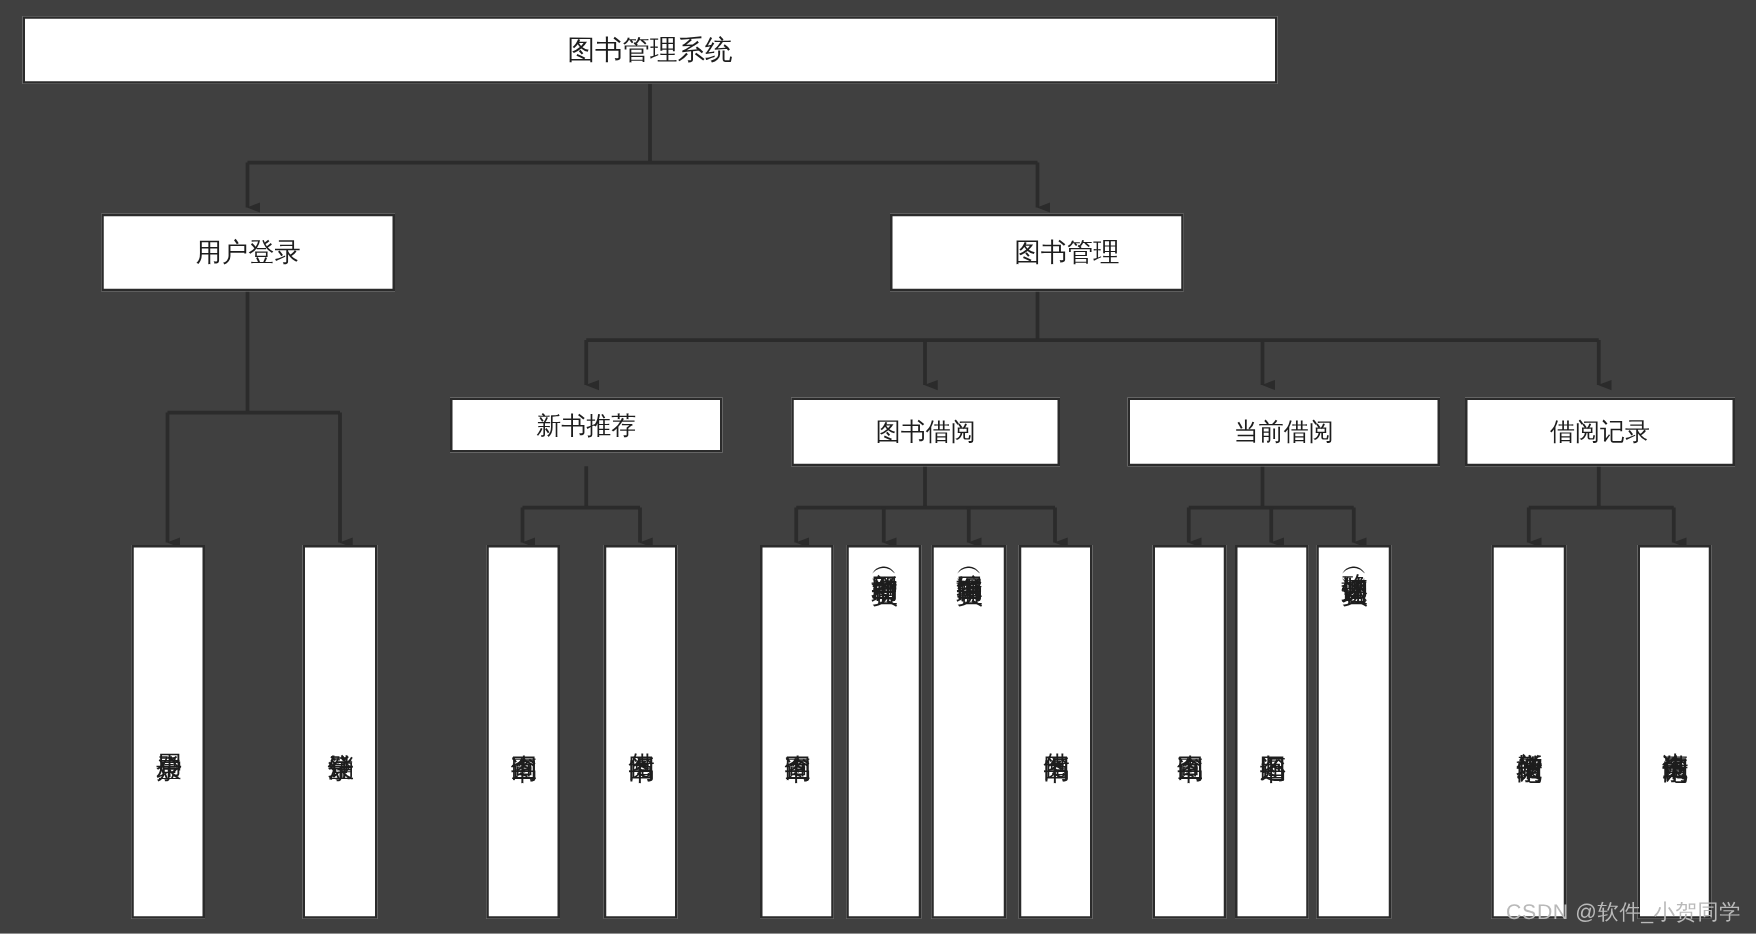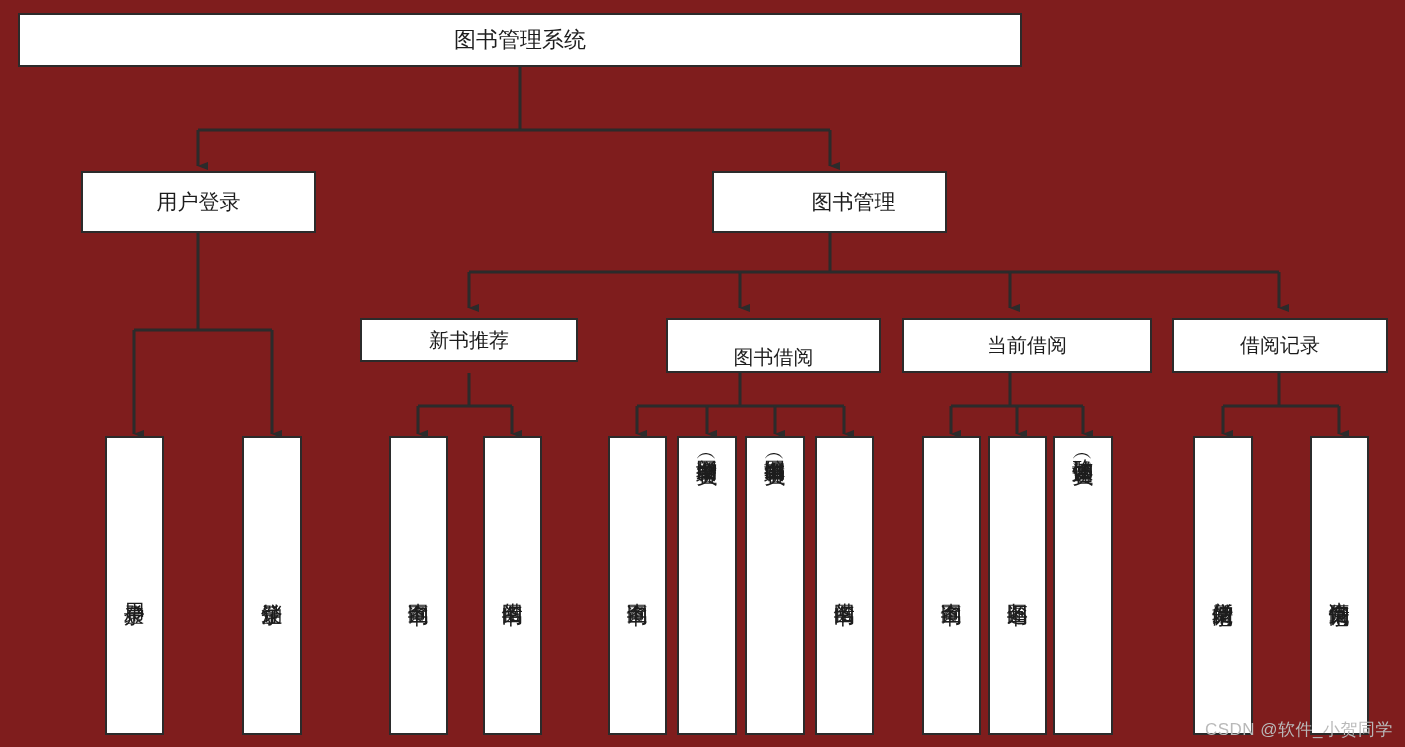--- a/index.html
+++ b/index.html
@@ -1,17 +1,17 @@
 <!DOCTYPE html>
 <html><head>
 <meta charset="utf-8">
 <style>
   html,body{margin:0;padding:0;background:#ffffff;}
   body{font-family:"Liberation Sans","DejaVu Sans",sans-serif;}
-  #canvas{position:relative;width:1405px;height:747px;background:#7f1d1d;overflow:hidden;}
+  #canvas{position:relative;width:1405px;height:747px;background:#404040;overflow:hidden;}
   #wires{position:absolute;left:0;top:0;width:1405px;height:747px;}
   .node{position:absolute;box-sizing:border-box;border:2.5px solid #2b2b2b;background:#ffffff;
         display:flex;align-items:center;justify-content:center;color:#1d1d1d;}
   .node.root{font-size:22px;}
   .node.lvl2{font-size:21px;}
   .node.lvl3{font-size:20px;}
   .node.leaf{align-items:flex-start;justify-content:center;padding-top:4px;}
   .vtext{writing-mode:vertical-rl;text-orientation:upright;font-size:21px;line-height:1.12;
          letter-spacing:1px;white-space:nowrap;color:#1d1d1d;}
   .leaf.center .vtext{margin-top:auto;margin-bottom:auto;}
@@ -81,21 +81,21 @@
   <div class="node lvl2" style="left:81px;top:171px;width:235px;height:62px;">
     <span>用户登录</span>
   </div>
   <div class="node lvl2" style="left:712px;top:171px;width:235px;height:62px;padding-left:48px;">
     <span>图书管理</span>
   </div>
 
   <div class="node lvl3" style="left:360px;top:318px;width:218px;height:44px;">
     <span>新书推荐</span>
   </div>
-  <div class="node lvl3" style="left:666px;top:318px;width:215px;height:55px;align-items:flex-end;">
+  <div class="node lvl3" style="left:633px;top:318px;width:215px;height:55px;">
     <span>图书借阅</span>
   </div>
   <div class="node lvl3" style="left:902px;top:318px;width:250px;height:55px;">
     <span>当前借阅</span>
   </div>
   <div class="node lvl3" style="left:1172px;top:318px;width:216px;height:55px;">
     <span>借阅记录</span>
   </div>
 
   <div class="node leaf center" style="left:105px;top:436px;width:59px;height:299px;">

